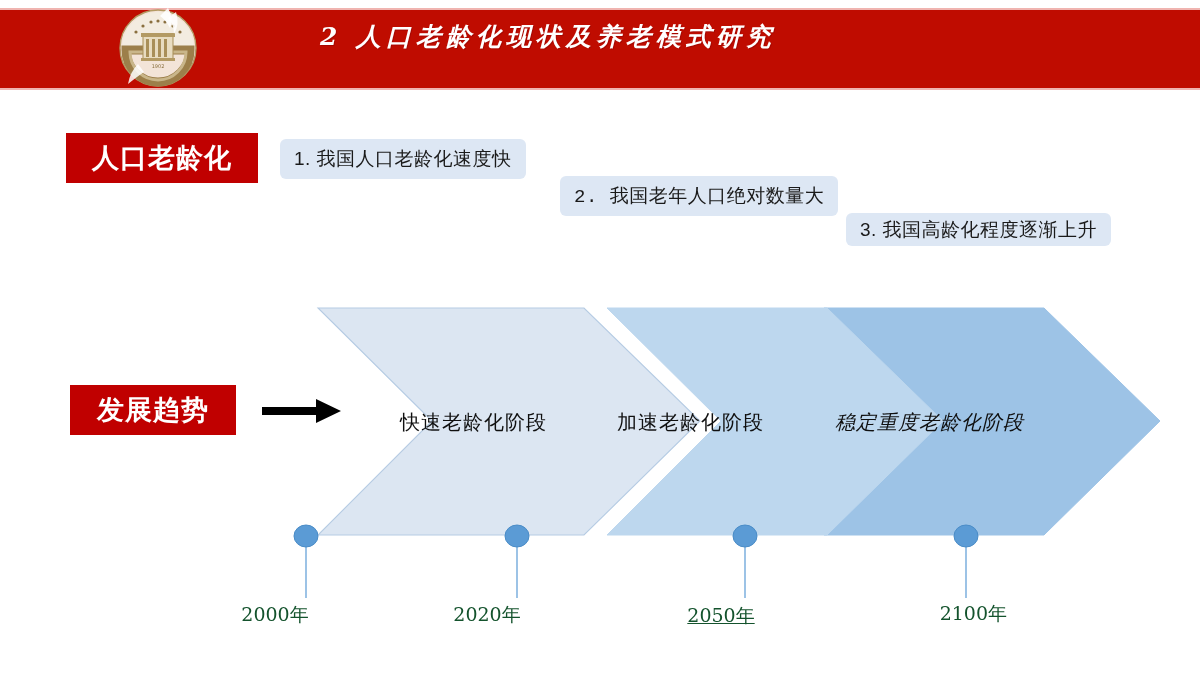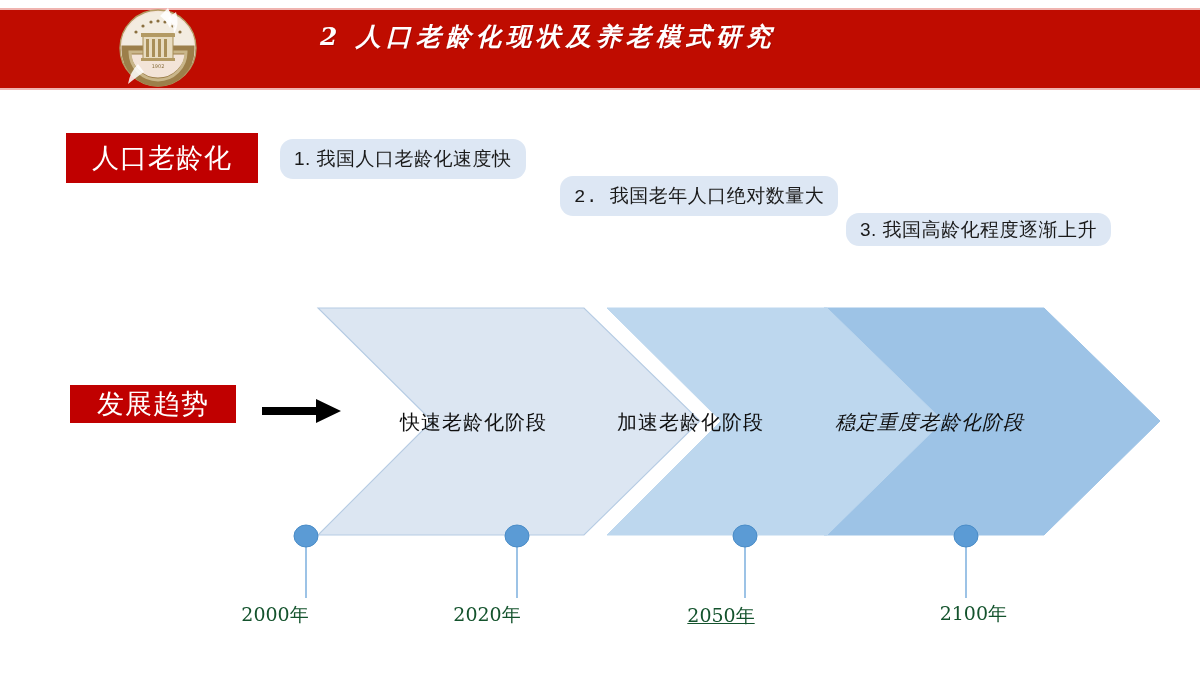--- a/index.html
+++ b/index.html
@@ -55,34 +55,34 @@
     left: 116px; top: 6px;
     width: 84px; height: 84px;
   }
 
   
   .red-label {
     position: absolute;
     background: #c00000;
     color: #ffffff;
     font-size: 27px;
-    font-weight: 400;
+    font-weight: 700;
     display: flex;
     align-items: center;
     justify-content: center;
     letter-spacing: 1px;
   }
   #label-aging { left: 66px; top: 133px; width: 192px; height: 50px; }
-  #label-trend { left: 70px; top: 385px; width: 166px; height: 38px; }
+  #label-trend { left: 70px; top: 385px; width: 166px; height: 50px; }
 
   
   .info-box {
     position: absolute;
     background: #dde7f4;
-    border-radius: 13px;
+    border-radius: 6px;
     color: #1a1a1a;
     font-size: 19px;
     display: flex;
     align-items: center;
     padding: 0 14px;
     white-space: nowrap;
     letter-spacing: 0.5px;
   }
   #info-1 { left: 280px; top: 139px; height: 40px; }
   #info-2 { left: 560px; top: 176px; height: 40px; font-family: Liberation Mono, monospace; }

